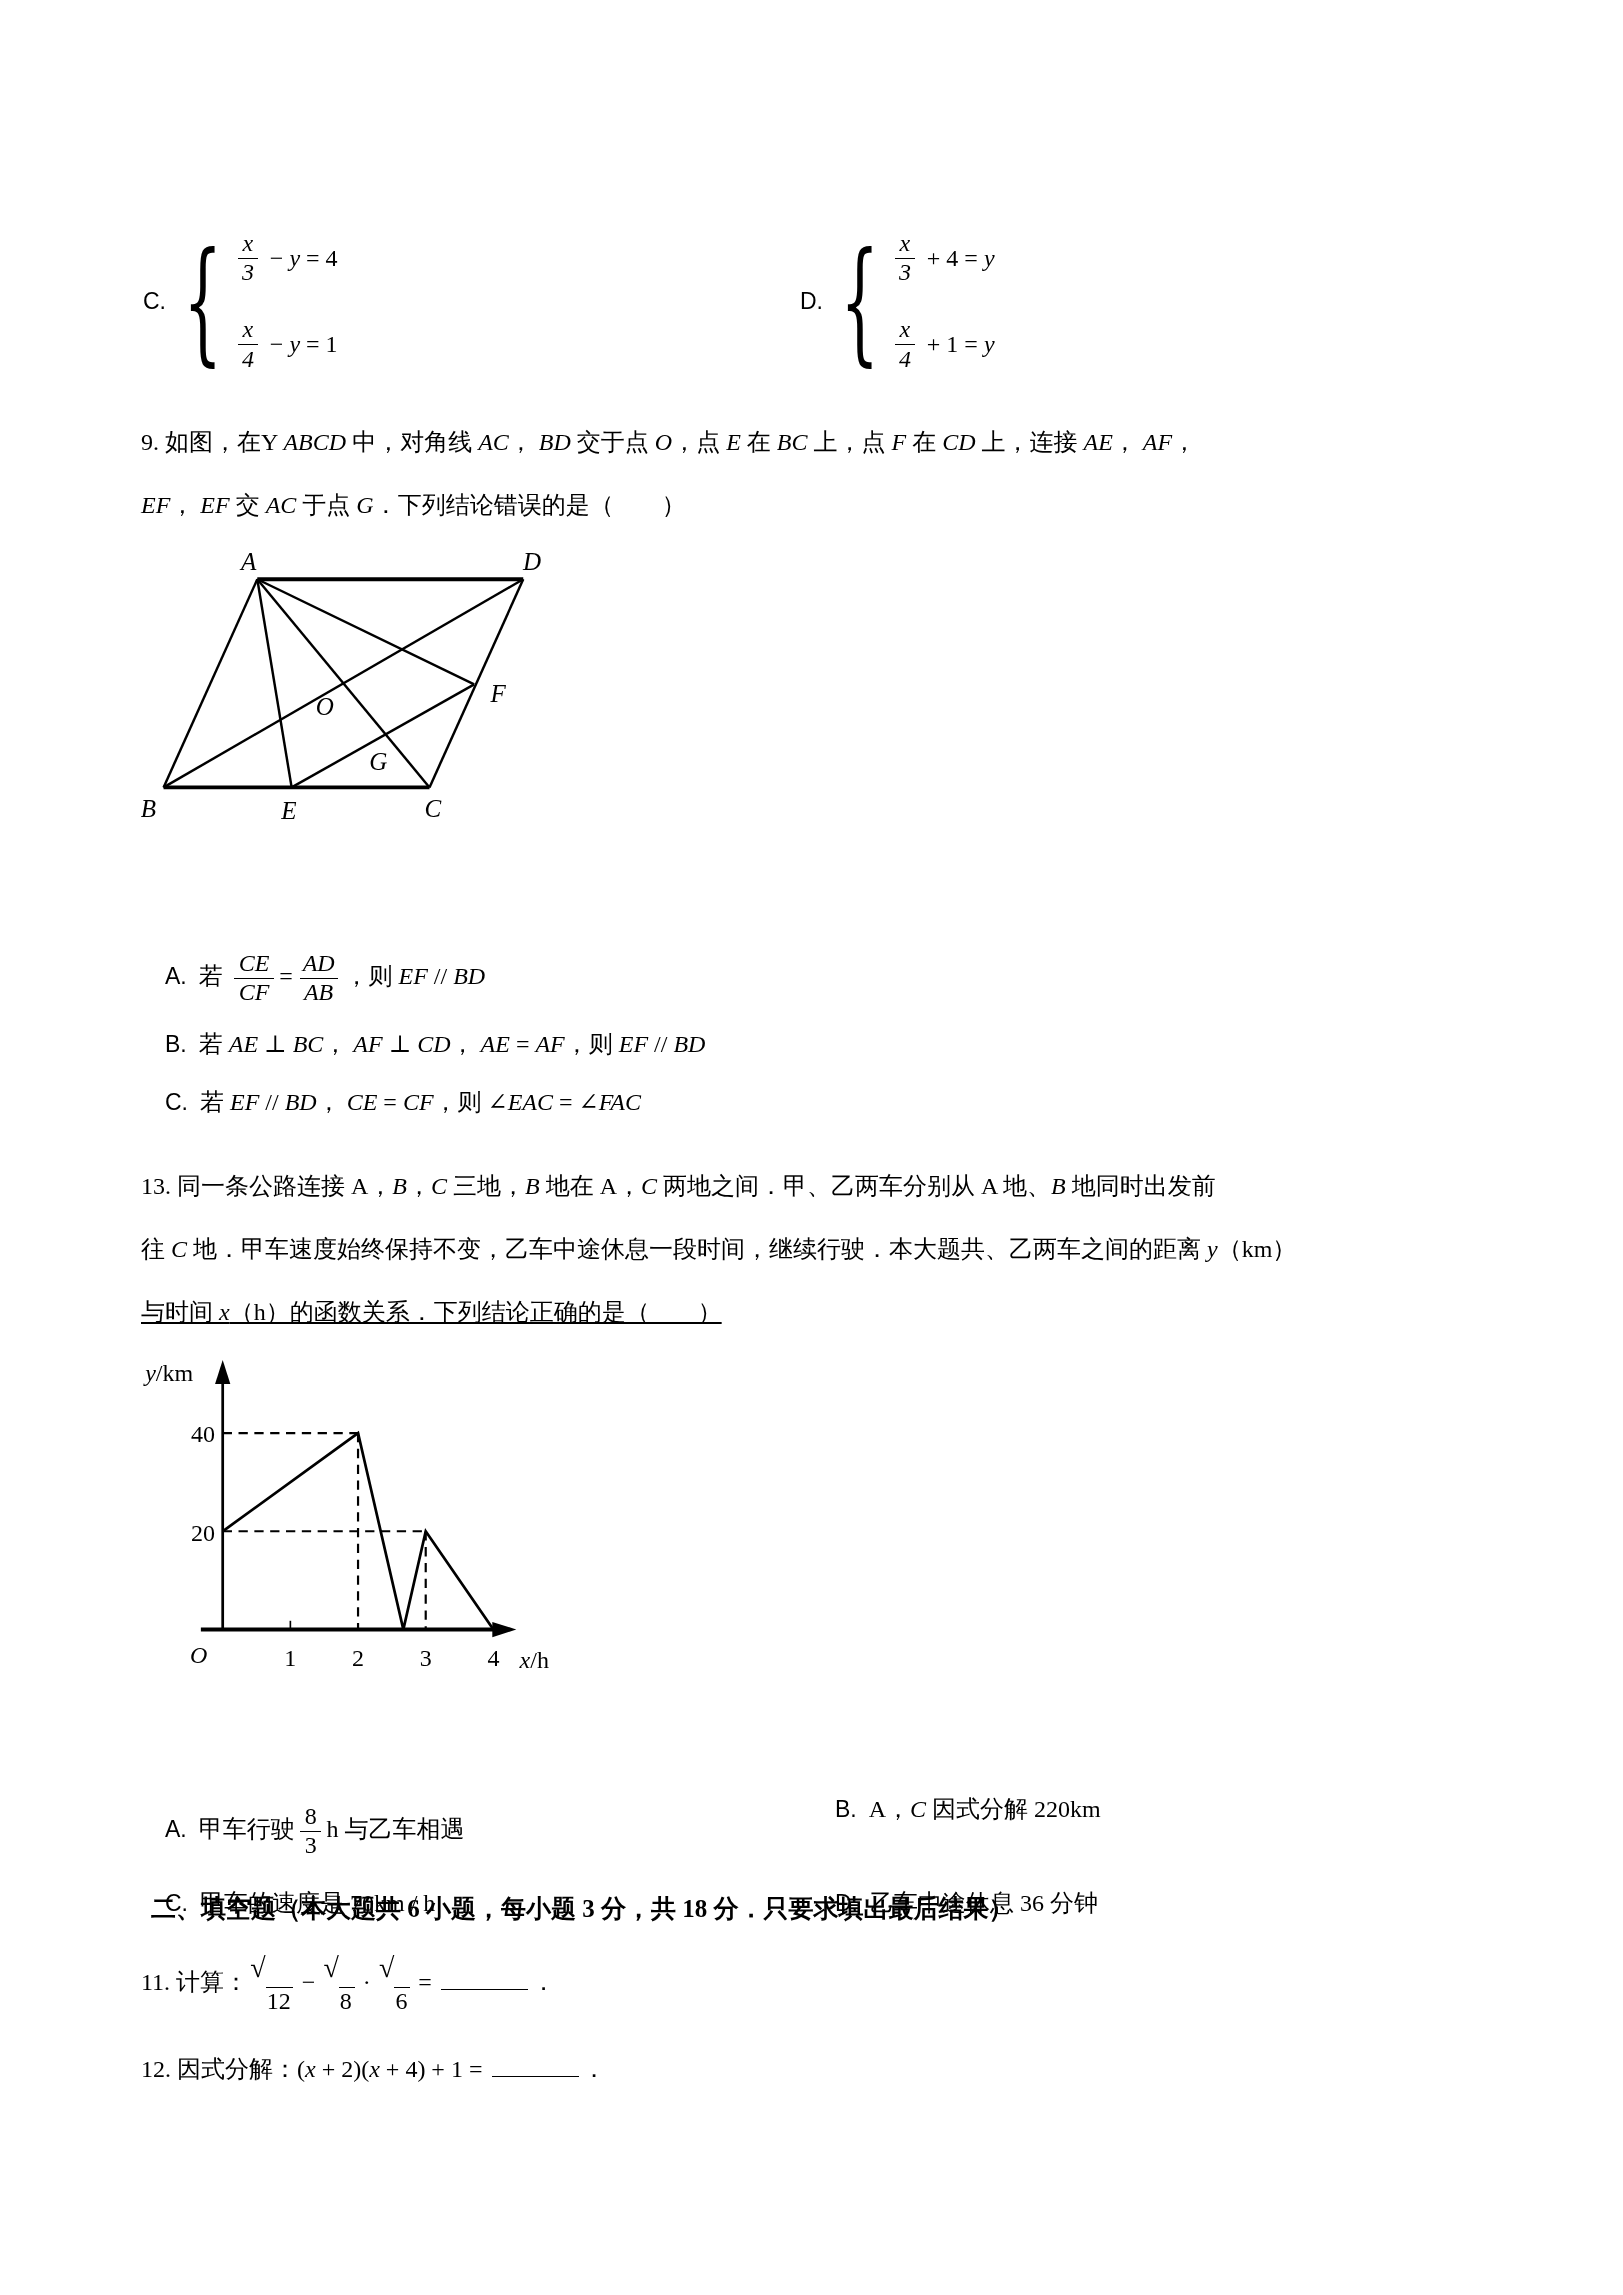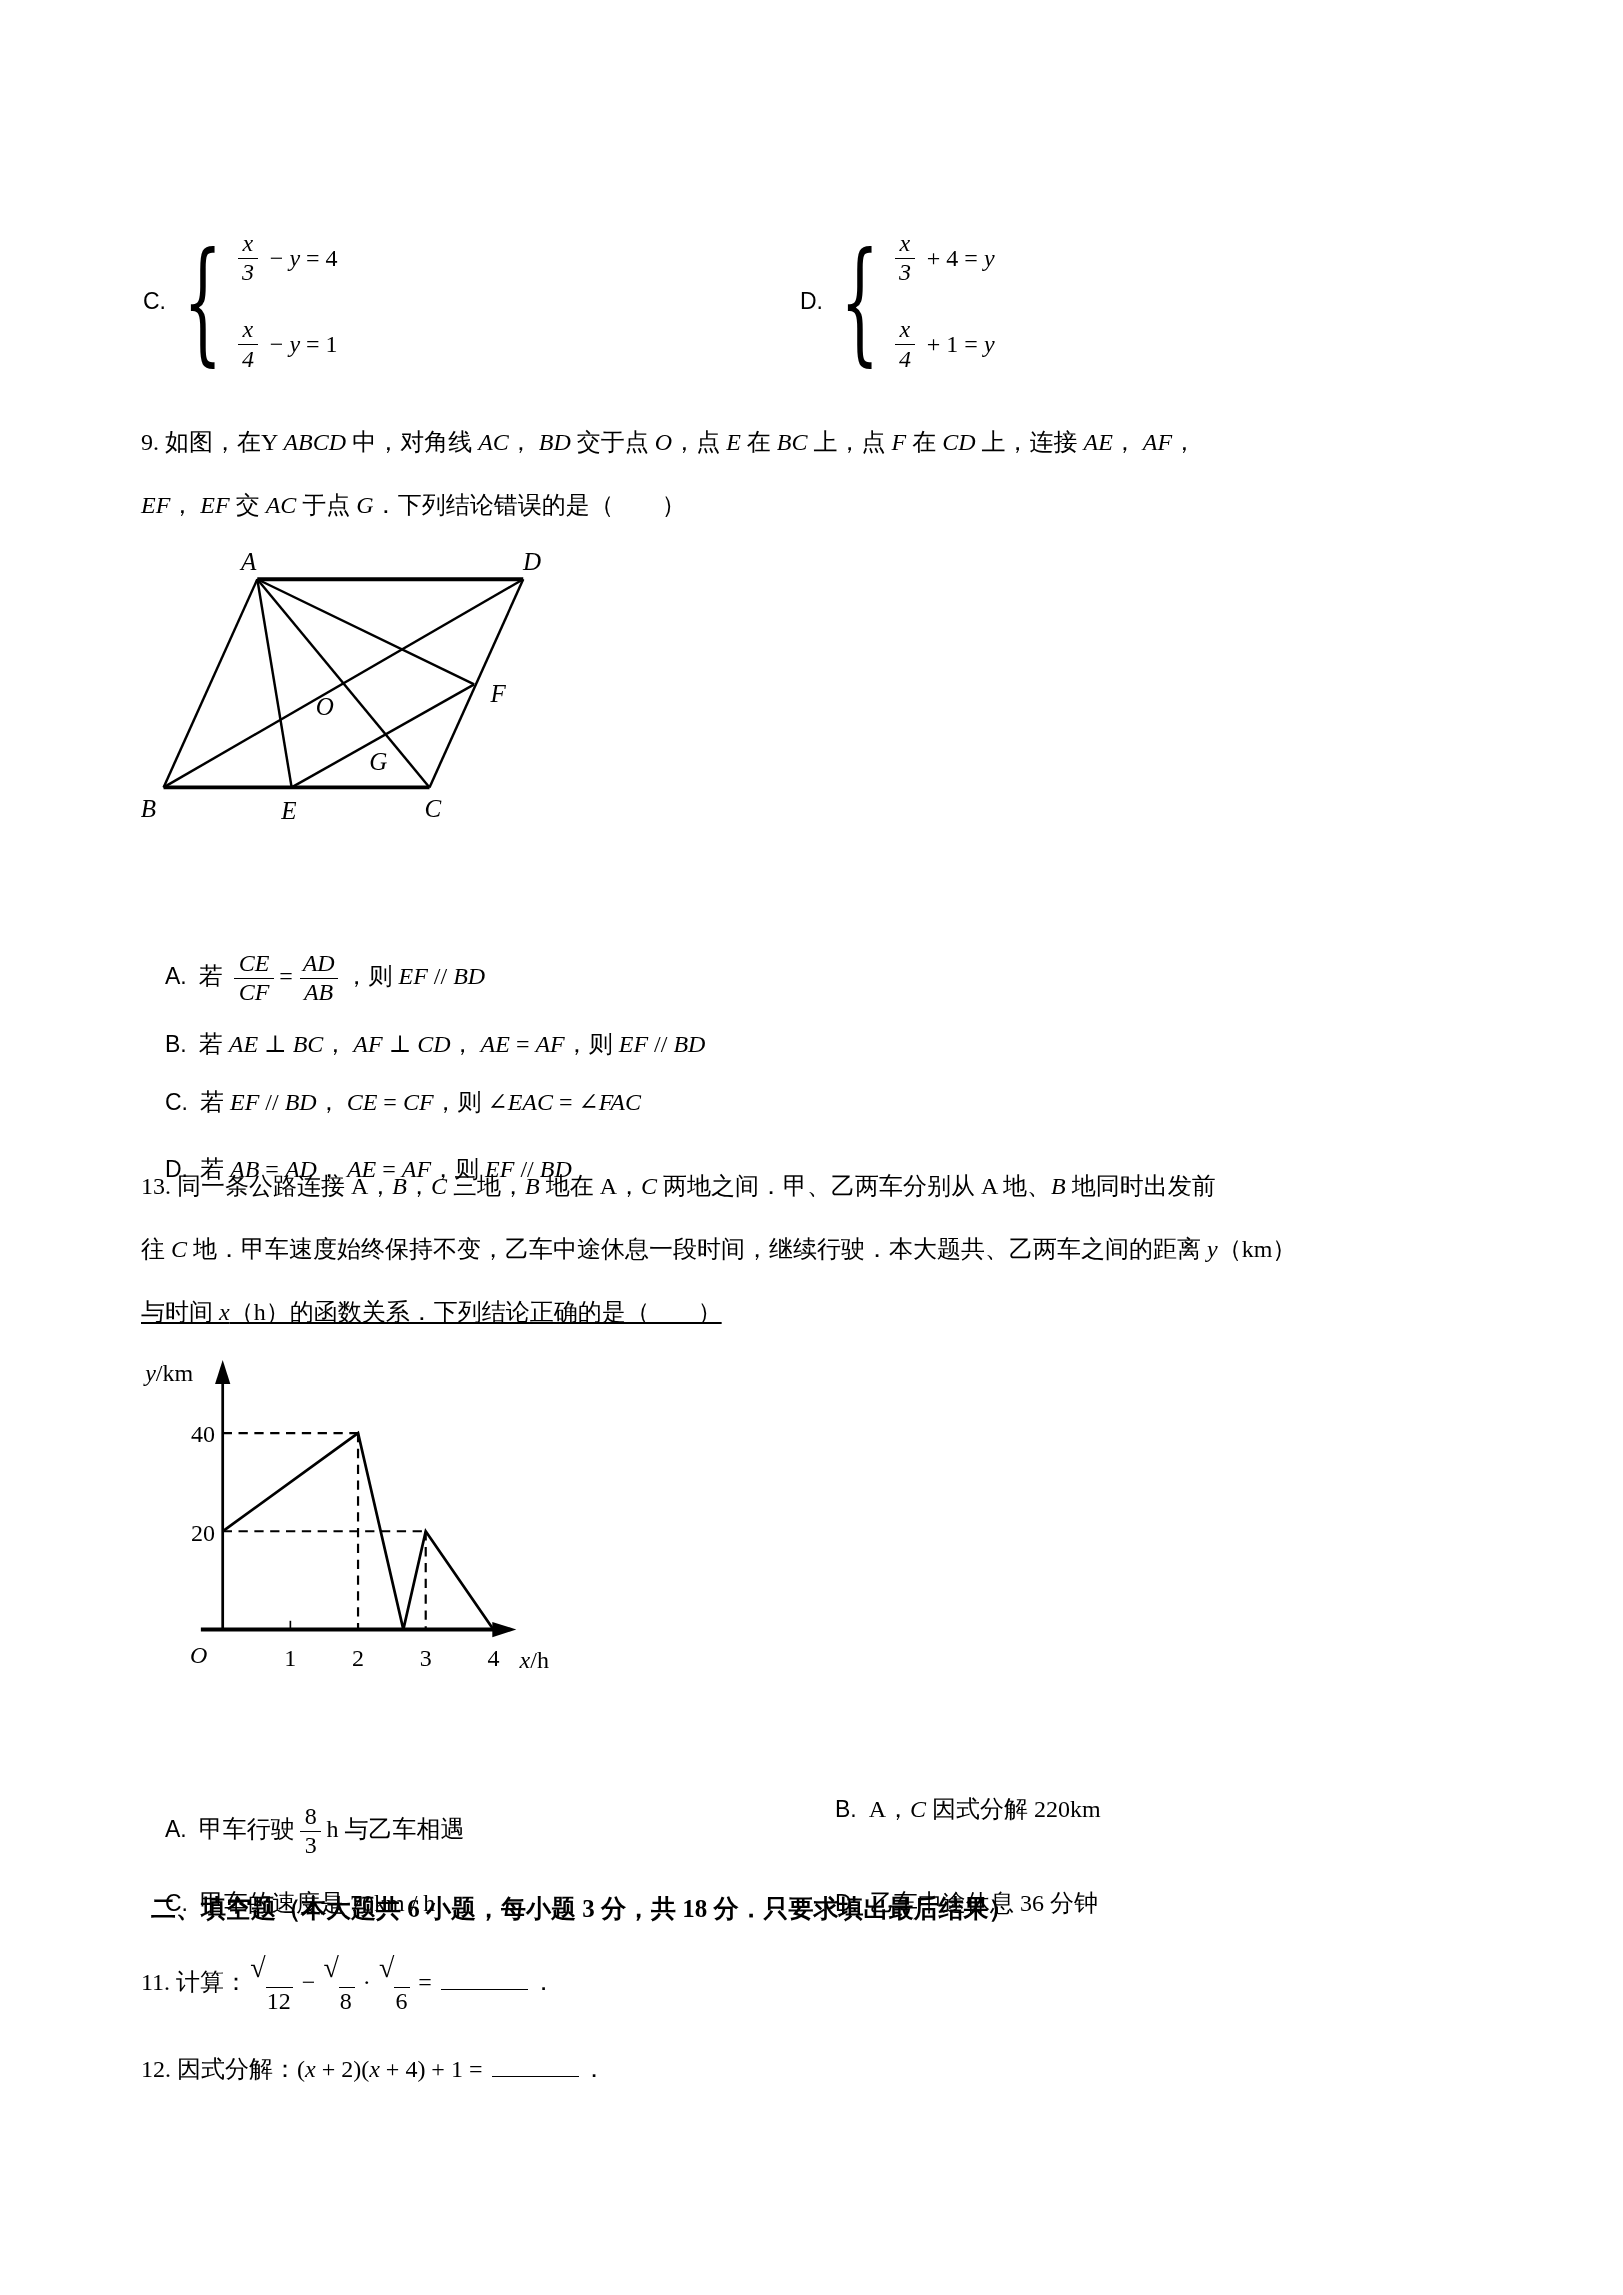--- a/index.html
+++ b/index.html
@@ -90,23 +90,20 @@
 
   <div class="abs tline tall" style="left:141px;top:855px;">
     <span class="optlabel">A.</span><span><span class="rm">若 </span><span class="frac fracit"><span class="num">CE</span><span class="den">CF</span></span><span class="rm">=</span><span class="frac fracit"><span class="num">AD</span><span class="den">AB</span></span><span class="rm">，则 </span><span class="it">EF</span><span class="rm"> // </span><span class="it">BD</span></span>
   </div>
   <div class="abs tline" style="left:141px;top:954px;">
     <span class="optlabel">B.</span><span><span class="rm">若 </span><span class="it">AE</span><span class="rm"> ⊥ </span><span class="it">BC</span><span class="rm">， </span><span class="it">AF</span><span class="rm"> ⊥ </span><span class="it">CD</span><span class="rm">， </span><span class="it">AE</span><span class="rm"> = </span><span class="it">AF</span><span class="rm">，则 </span><span class="it">EF</span><span class="rm"> // </span><span class="it">BD</span></span>
   </div>
   <div class="abs tline" style="left:141px;top:1012px;">
     <span class="optlabel">C.</span><span><span class="rm">若 </span><span class="it">EF</span><span class="rm"> // </span><span class="it">BD</span><span class="rm">， </span><span class="it">CE</span><span class="rm"> = </span><span class="it">CF</span><span class="rm">，则 ∠</span><span class="it">EAC</span><span class="rm"> = ∠</span><span class="it">FAC</span></span>
   </div>
-  <div class="abs tline" style="left:141px;top:1079px;">
-    <span class="optlabel">D.</span><span><span class="rm">若 </span><span class="it">AB</span><span class="rm"> = </span><span class="it">AD</span><span class="rm">， </span><span class="it">AE</span><span class="rm"> = </span><span class="it">AF</span><span class="rm">，则 </span><span class="it">EF</span><span class="rm"> // </span><span class="it">BD</span></span>
-  </div>
 
   <div class="abs" style="left:141px;top:1155px;width:1379px;">
     <div class="tline" style="line-height:63px;"><span class="rm">13. 同一条公路连接 A，</span><span class="it">B</span><span class="rm">，</span><span class="it">C</span><span class="rm"> 三地，</span><span class="it">B</span><span class="rm"> 地在 A，</span><span class="it">C</span><span class="rm"> 两地之间．甲、乙两车分别从 A 地、</span><span class="it">B</span><span class="rm"> 地同时出发前</span></div>
     <div class="tline" style="line-height:63px;"><span class="rm">往 </span><span class="it">C</span><span class="rm"> 地．甲车速度始终保持不变，乙车中途休息一段时间，继续行驶．本大题共、乙两车之间的距离 </span><span class="it">y</span><span class="rm">（km）</span></div>
     <div class="tline" style="line-height:63px;text-decoration:underline;"><span class="rm">与时间 </span><span class="it">x</span><span class="rm">（h）的函数关系．下列结论正确的是（　　）</span></div>
   </div>
 
   <svg class="abs" style="left:131px;top:1355px;" width="453" height="322" viewBox="240 2485 830 590">
 
     <line x1="408" y1="2988" x2="408" y2="2515" stroke="#000" stroke-width="5"></line>

